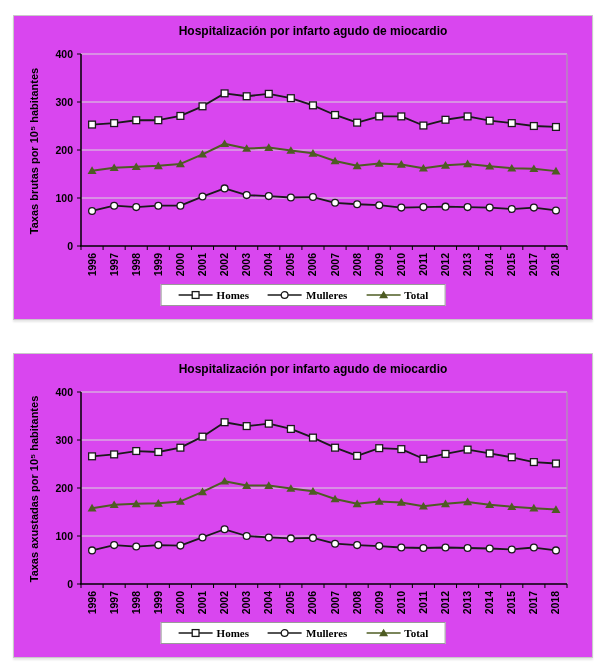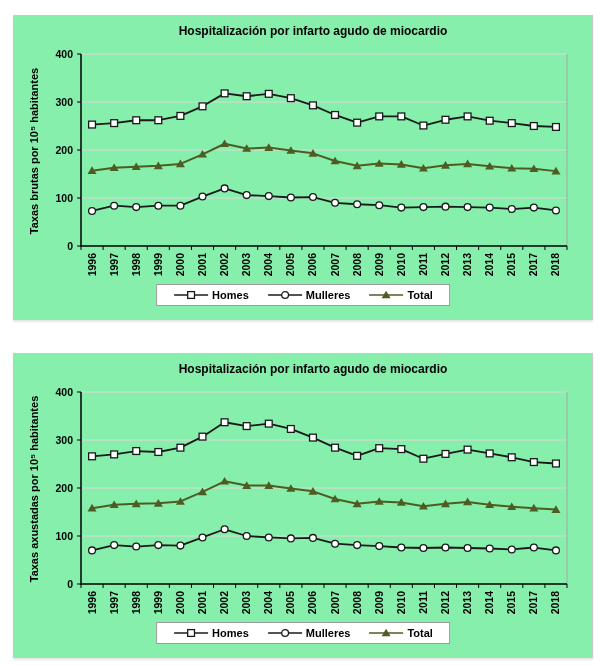--- a/index.html
+++ b/index.html
@@ -1,19 +1,19 @@
 <!DOCTYPE html>
 <html><head>
 <meta charset="utf-8">
 <style>
   html,body{margin:0;padding:0;background:#ffffff;}
   body{width:610px;height:665px;position:relative;font-family:"Liberation Sans",sans-serif;color:#000;}
   .panel{
     position:absolute;left:13px;width:578px;height:303px;
-    background:#86efac;border:1px solid #c9c9c9;
+    background:#d946ef;border:1px solid #c9c9c9;
     box-shadow:0 2px 2px rgba(0,0,0,0.10);
   }
   .chart-title{
     position:absolute;top:8px;left:30px;width:538px;
     text-align:center;font-size:12px;font-weight:bold;white-space:nowrap;
   }
   .ylabel-wrap{
     position:absolute;left:12px;top:30px;width:16px;height:210px;
     display:flex;align-items:center;justify-content:center;
   }
@@ -22,21 +22,21 @@
     font-size:11px;font-weight:bold;
   }
   svg.plot{position:absolute;left:0;top:24px;}
   .tick{font-family:"Liberation Sans",sans-serif;font-size:10.5px;font-weight:bold;fill:#000;}
   .legend{
     position:absolute;top:268px;left:50%;transform:translateX(-50%);
     display:flex;align-items:center;gap:18px;
     border:1px solid #9a9a9a;background:#fff;padding:4px 16px;
     font-size:11px;font-weight:bold;white-space:nowrap;
   }
-  .legend-item{display:flex;align-items:flex-start;gap:3px;}
+  .legend-item{display:flex;align-items:flex-start;gap:3px;font-family:Liberation Serif, serif;}
 </style>
 </head>
 <body>
 
 <div class="panel" style="top:15px">
   <div class="chart-title">Hospitalización por infarto agudo de miocardio</div>
   <div class="ylabel-wrap">
     <span>Taxas brutas por 10⁵ habitantes</span>
   </div>
   <svg class="plot" width="578" height="246" viewBox="0 0 578 246">

